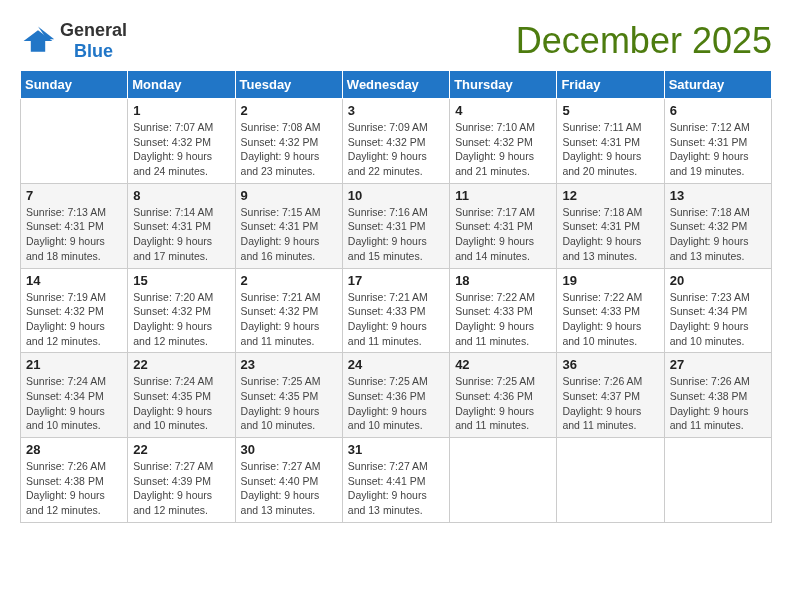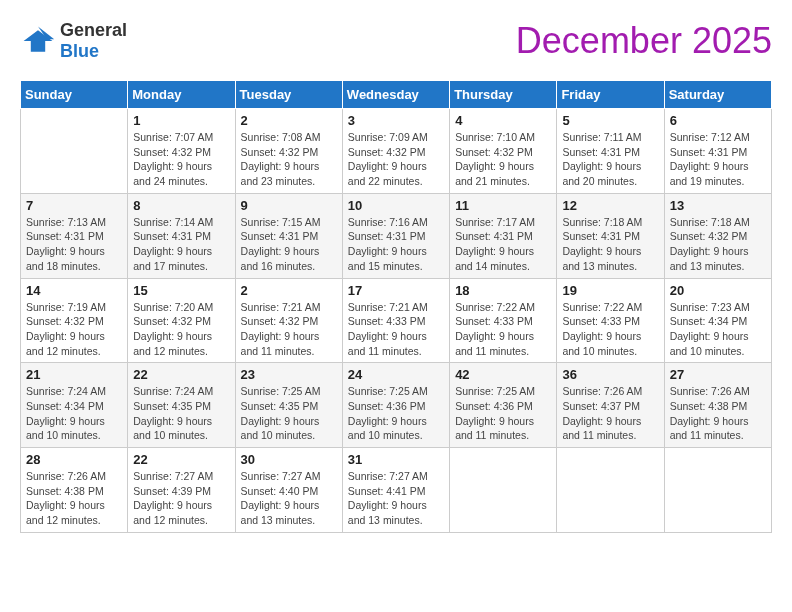--- a/index.html
+++ b/index.html
@@ -7,38 +7,38 @@
       font-family: Arial, sans-serif;
       background: #fff;
       width: 792px;
       min-height: 612px;
       padding: 20px;
     }
     .header {
       display: flex;
       justify-content: space-between;
       align-items: flex-start;
-      margin-bottom: 18px;
+      margin-bottom: 8px;
     }
     .logo {
       display: flex;
       align-items: center;
       gap: 4px;
     }
     .logo-bird {
       width: 36px;
       height: 36px;
     }
     .title-block {
       text-align: right;
     }
     .month-title {
       font-size: 36px;
       font-weight: normal;
-      color: #a21caf;
+      color: #4d7c0f;
     }
     .subtitle {
       font-size: 16px;
       color: #555;
     }
     .calendar {
       width: 100%;
       border-collapse: collapse;
       font-size: 11px;
     }
@@ -82,21 +82,21 @@
 <body>
 
 <div class="header">
   <div class="logo">
     <svg class="logo-bird" viewBox="0 0 40 40" xmlns="http://www.w3.org/2000/svg">
       <polygon points="20,8 36,20 28,20 28,32 12,32 12,20 4,20" fill="#2176c7"></polygon>
       <polygon points="20,4 38,18 30,18" fill="#2176c7"></polygon>
     </svg>
     <div>
       <div style="font-size:18px;font-weight:bold;color:#333;">General</div>
-      <div style="font-size:18px;font-weight:bold;color:#2176c7;">Blue</div>
+      <div style="font-size:18px;font-weight:bold;color:#2176c7;text-align:center;">Blue</div>
     </div>
   </div>
   <div class="title-block">
     <div class="month-title">December 2025</div>
   </div>
 </div>
 
 <table class="calendar">
   <thead>
     <tr>

